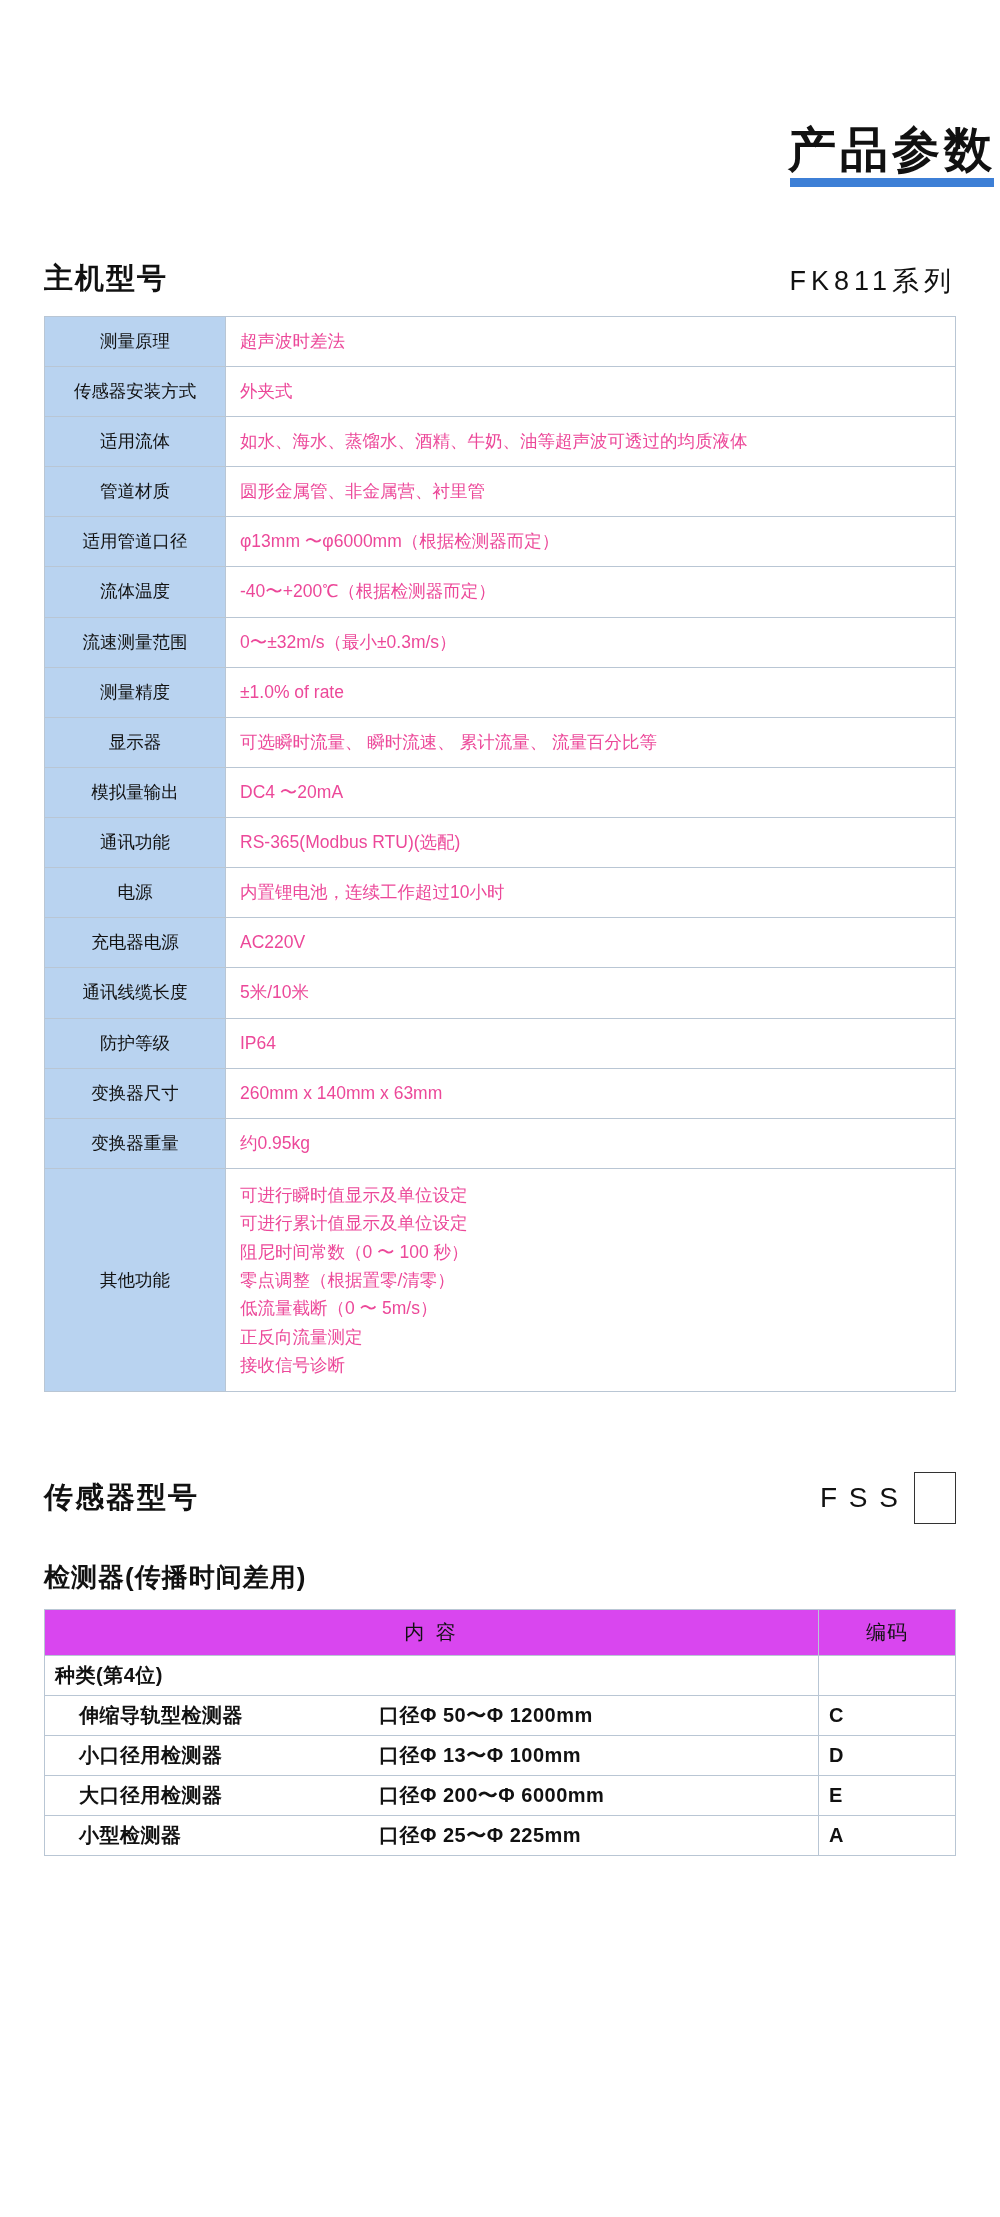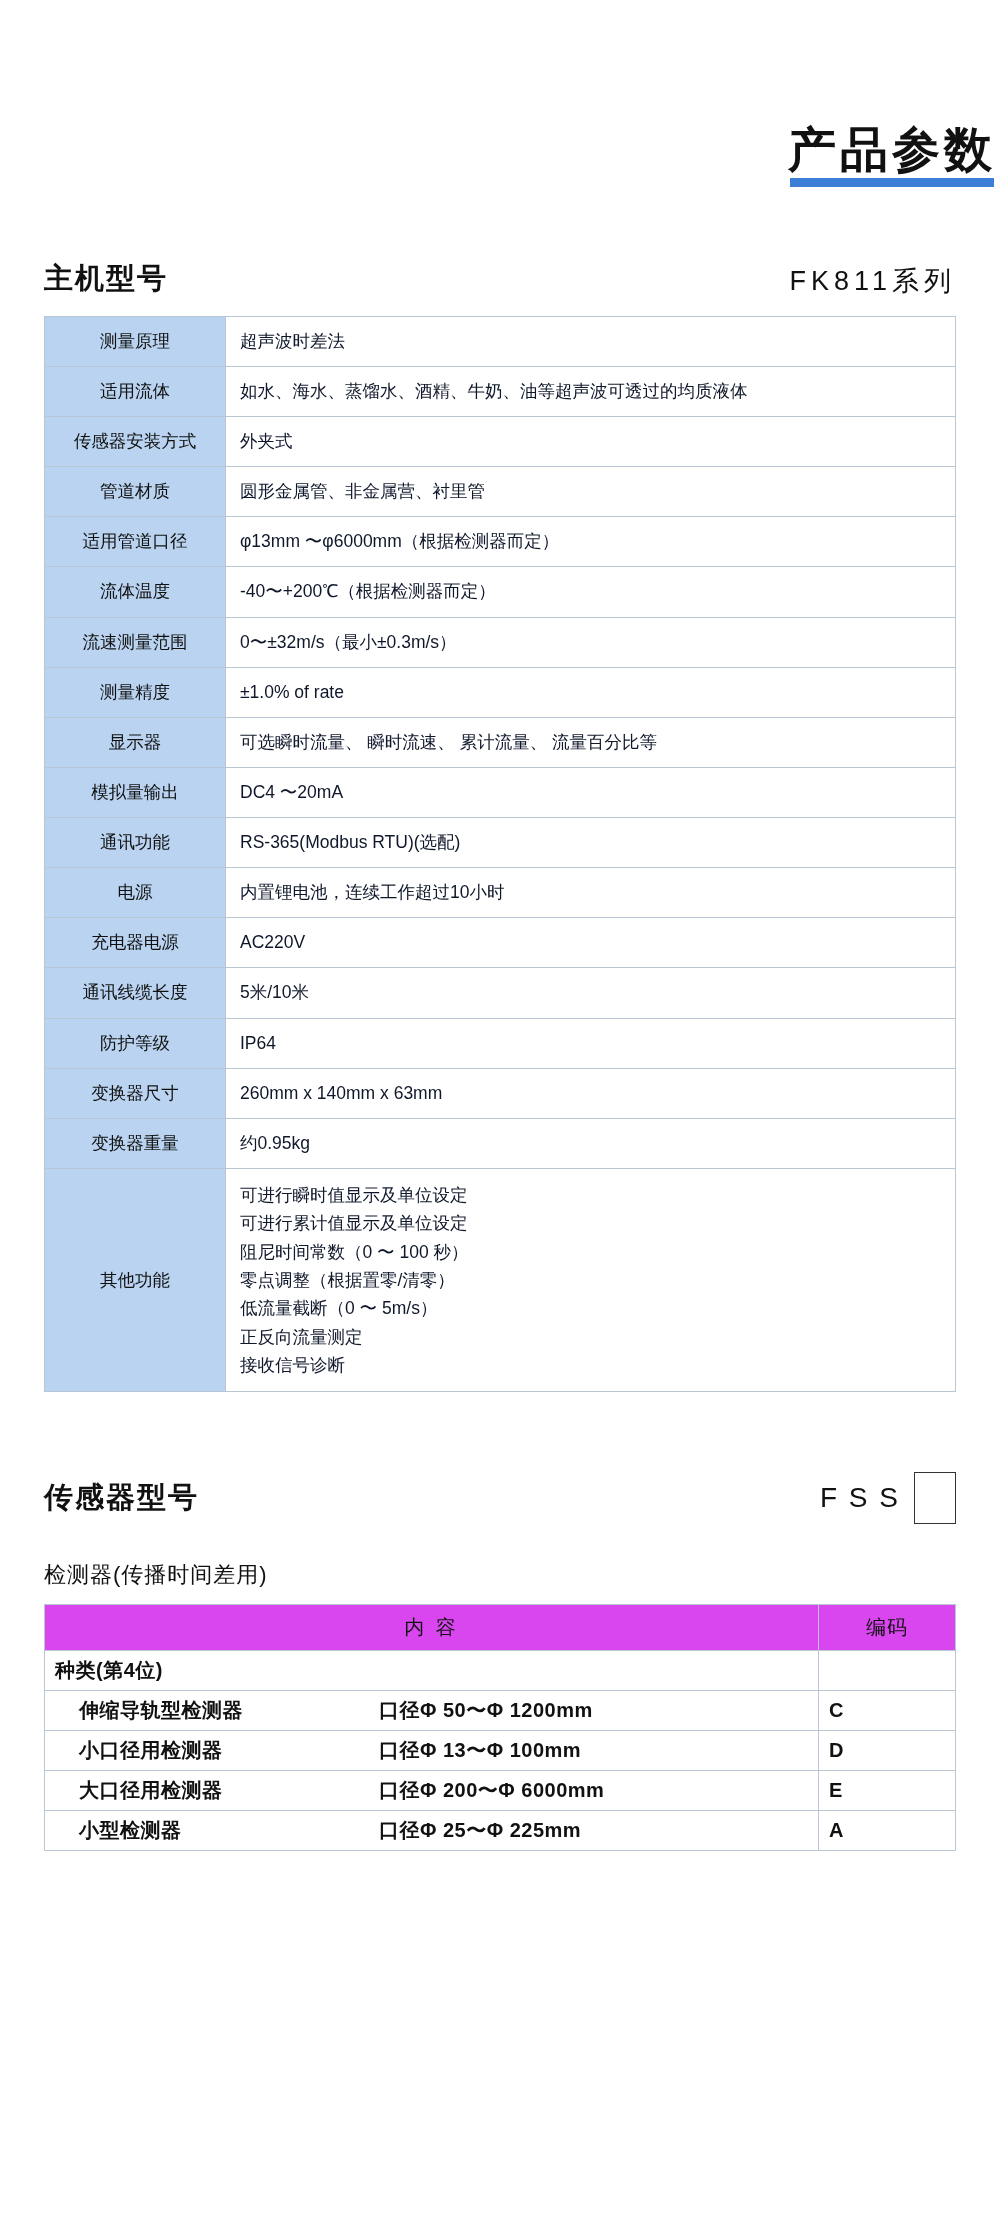--- a/index.html
+++ b/index.html
@@ -85,21 +85,21 @@
     width: 172px;
     background: #b9d3f0;
     text-align: center;
     padding: 5px 4px;
     color: #111;
     font-size: 17.5px;
   }
   table.spec td.value {
     background: #ffffff;
     padding: 11px 14px;
-    color: #0f172a;
+    color: #ec4899;
   }
   table.spec td.value.multiline {
     line-height: 1.62;
     padding-top: 12px;
     padding-bottom: 12px;
   }
   .vline {
     display: block;
   }
 
@@ -130,22 +130,22 @@
   .sensor-code .box {
     width: 40px;
     height: 50px;
     border: 1px solid #333;
     background: #fff;
   }
 
   .sub-head {
     margin: 0 44px;
     padding-top: 36px;
-    font-size: 22px;
-    font-weight: normal;
+    font-size: 26px;
+    font-weight: bold;
     color: #111;
     letter-spacing: 1px;
   }
 
   
   table.detector {
     border-collapse: collapse;
     width: calc(100% - 88px);
     margin: 14px 44px 0 44px;
     table-layout: fixed;
@@ -210,26 +210,26 @@
     <div class="right">FK811系列</div>
   </div>
 
   <table class="spec">
     <tbody>
       <tr>
         <td class="label">测量原理</td>
         <td class="value">超声波时差法</td>
       </tr>
       <tr>
+        <td class="label">传感器安装方式</td>
+        <td class="value">外夹式</td>
+      </tr>
+      <tr>
         <td class="label">适用流体</td>
         <td class="value" style="padding-right:90px;">如水、海水、蒸馏水、酒精、牛奶、油等超声波可透过的均质液体</td>
-      </tr>
-      <tr>
-        <td class="label">传感器安装方式</td>
-        <td class="value">外夹式</td>
       </tr>
       <tr>
         <td class="label">管道材质</td>
         <td class="value">圆形金属管、非金属营、衬里管</td>
       </tr>
       <tr>
         <td class="label">适用管道口径</td>
         <td class="value">φ13mm 〜φ6000mm（根据检测器而定）</td>
       </tr>
       <tr>

